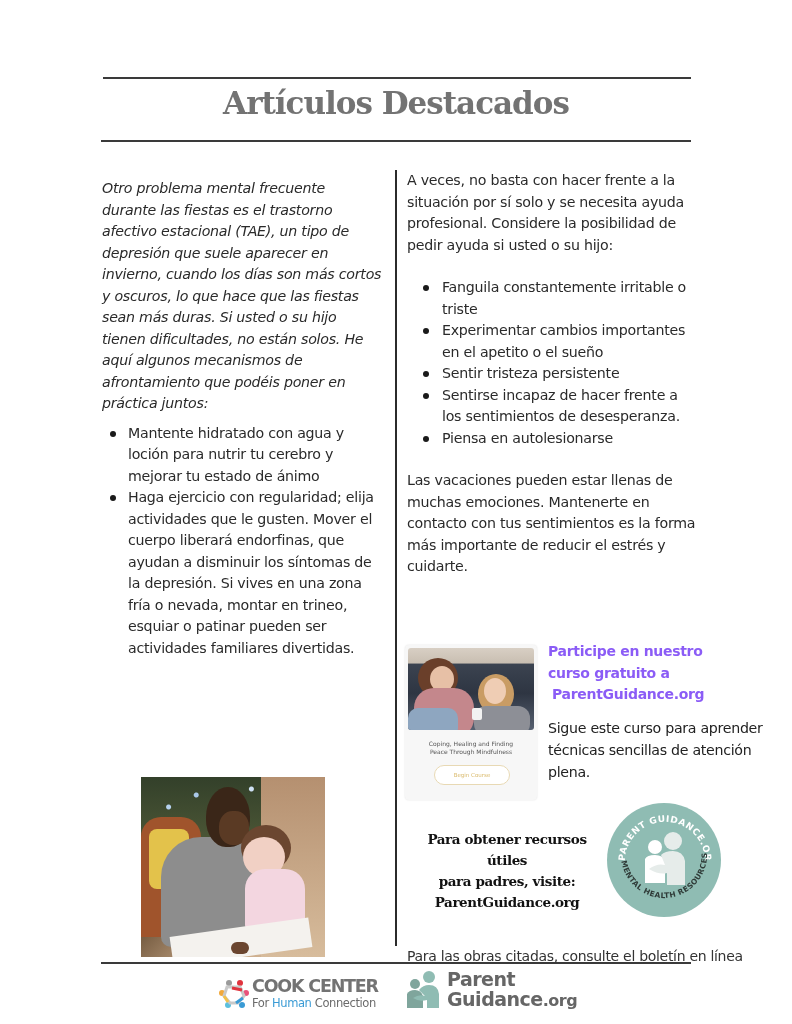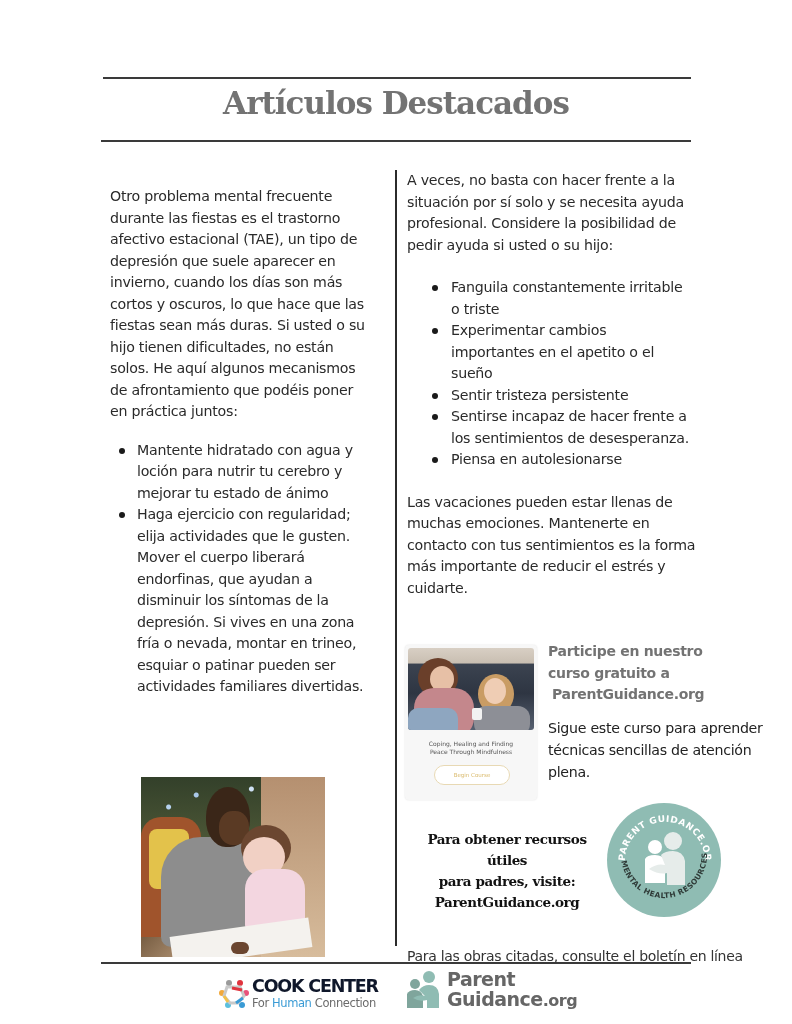--- a/index.html
+++ b/index.html
@@ -8,59 +8,59 @@
     #rule-top { left: 103px; top: 77px; width: 588px; }
     #rule-mid { left: 101px; top: 140px; width: 590px; }
     #rule-bottom { left: 101px; top: 962px; width: 590px; height: 2px; }
     #vdivider { position: absolute; left: 395px; top: 170px; width: 2px; height: 776px; background: #2b2b2b; }
 
     #title { position: absolute; left: 0; width: 792px; top: 85px; text-align: center;
       font-family: "DejaVu Serif", serif; font-weight: bold; font-size: 31px; letter-spacing: -1px; color: #737373; }
 
     .body-text { font-family: "DejaVu Sans", sans-serif; font-size: 14.2px; line-height: 21.5px; color: #2a2a2a; letter-spacing: -0.25px; }
     #left-col { position: absolute; left: 94px; top: 170px; width: 296px; }
-    #left-col p { margin: 16px; }
-    ul.bullets { margin: 17px; padding: 0; list-style: none; }
+    #left-col p { margin: 8px; font-style: italic; }
+    ul.bullets { margin: 8px; padding: 0; list-style: none; }
     ul.bullets li { position: relative; padding-left: 26px; }
     ul.bullets li::before { content: ""; position: absolute; left: 8px; top: 8px; width: 6px; height: 6px; border-radius: 50%; background: #1a1a1a; }
 
     #right-col { position: absolute; left: 407px; top: 170px; width: 300px; }
     #right-col p { margin: 0; }
     #right-col ul.bullets { margin-top: 21px; }
     #right-col ul.bullets li { padding-left: 27px; }
     #closing { margin-top: 21px !important; }
 
     
     #course-card { position: absolute; left: 405px; top: 645px; width: 132px; height: 155px; background: #f7f7f7; border-radius: 4px; box-shadow: 0 0 2px rgba(0,0,0,0.12); overflow: hidden; }
     #course-photo { position: absolute; left: 3px; top: 3px; width: 126px; height: 82px; border-radius: 3px; overflow: hidden;
       background: linear-gradient(180deg, #d8cfc4 0%, #c9bfb2 18%, #3b4350 20%, #2e3542 55%, #566070 100%); }
     .cp-shape { position: absolute; border-radius: 50%; }
     #course-caption { position: absolute; left: 0; width: 132px; top: 95px; text-align: center; font-family: "DejaVu Sans", sans-serif; font-size: 6px; line-height: 8px; color: #555; }
     #course-button { position: absolute; left: 29px; top: 120px; width: 74px; height: 18px; border: 1px solid #e8d9b4; border-radius: 10px; background: #fff; text-align: center; font-size: 5.5px; line-height: 18px; color: #d9b96a; font-family: "DejaVu Sans", sans-serif; }
 
-    #course-heading { position: absolute; left: 548px; top: 641px; width: 210px; font-family: "DejaVu Sans", sans-serif; font-weight: bold; font-size: 14px; line-height: 21.5px; color: #737373; letter-spacing: -0.3px; }
+    #course-heading { position: absolute; left: 548px; top: 641px; width: 210px; font-family: "DejaVu Sans", sans-serif; font-weight: bold; font-size: 14px; line-height: 21.5px; color: #8b5cf6; letter-spacing: -0.3px; }
     #course-desc { position: absolute; left: 548px; top: 717px; width: 220px; font-family: "DejaVu Sans", sans-serif; font-size: 14.2px; line-height: 22px; color: #222; letter-spacing: -0.3px; }
 
     #resources-text { position: absolute; left: 407px; top: 829px; width: 200px; font-family: "DejaVu Serif", serif; font-weight: bold; font-size: 13.5px; line-height: 21px; color: #111; letter-spacing: -0.4px; text-align: center; }
 
     #badge { position: absolute; left: 607px; top: 803px; width: 114px; height: 114px; border-radius: 50%; background: #8fbcb3; }
     #badge svg { position: absolute; left: 0; top: 0; }
 
     #citation { position: absolute; left: 407px; top: 929px; width: 360px; font-family: "DejaVu Sans", sans-serif; font-size: 14px; color: #333; letter-spacing: -0.3px; margin-top: 19px; }
 
     
     #family-photo { position: absolute; left: 141px; top: 777px; width: 184px; height: 180px; overflow: hidden;
       background: linear-gradient(135deg, #3d4a2e 0%, #4f5a36 25%, #7a6045 45%, #c9a988 70%, #d9bfa0 100%); }
     .fp { position: absolute; }
 
     
     #footer { position: absolute; left: 0; top: 968px; width: 792px; height: 50px; }
     #cook-logo { position: absolute; left: 218px; top: 8px; width: 170px; height: 36px; }
     #cook-icon { position: absolute; left: 0; top: 2px; width: 32px; height: 32px; }
-    #cook-name { position: absolute; left: 34px; top: 0px; font-family: "DejaVu Sans", sans-serif; font-weight: bold; font-size: 17.5px; color: #0f172a; letter-spacing: -1.2px; white-space: nowrap; }
+    #cook-name { position: absolute; left: 34px; top: 0px; font-family: "DejaVu Sans", sans-serif; font-weight: bold; font-size: 17.5px; color: #737373; letter-spacing: -1.2px; white-space: nowrap; }
     #cook-sub { position: absolute; left: 34px; top: 20px; font-family: "DejaVu Sans", sans-serif; font-size: 11.5px; color: #6b6b6b; letter-spacing: -0.4px; white-space: nowrap; }
     #cook-sub .hl { color: #3a9bd5; }
     #pg-logo { position: absolute; left: 405px; top: 2px; width: 180px; height: 44px; }
     #pg-icon { position: absolute; left: 0; top: 0; width: 36px; height: 40px; }
     #pg-name1 { position: absolute; left: 42px; top: -2px; font-family: "DejaVu Sans", sans-serif; font-weight: bold; font-size: 19px; color: #666; letter-spacing: -0.5px; }
     #pg-name2 { position: absolute; left: 42px; top: 18px; font-family: "DejaVu Sans", sans-serif; font-weight: bold; font-size: 19px; color: #666; letter-spacing: -0.5px; white-space: nowrap; }
     #pg-name2 .org { font-size: 16px; }
   </style>
 </head>
 <body>

